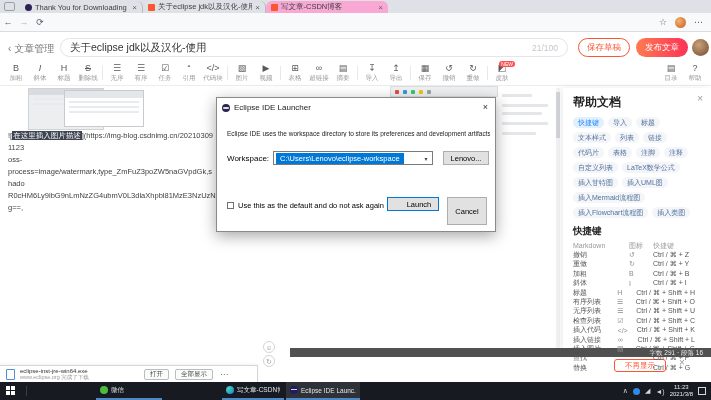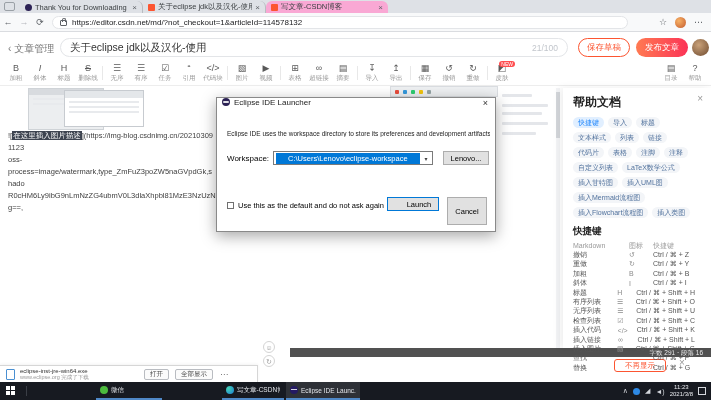--- a/index.html
+++ b/index.html
@@ -68,31 +68,31 @@
   .float-ic{position:absolute;width:12px;height:12px;border:1px solid #d4d4d4;border-radius:50%;background:#fff;
     color:#9a9a9a;font-size:7px;line-height:11px;text-align:center;box-sizing:border-box;}
   .estatus{position:absolute;left:290px;top:348px;width:421px;height:9px;background:#515151;color:#eee;font-size:6.5px;
     line-height:9px;text-align:right;padding-right:8px;box-sizing:border-box;}
   .dismiss-btn{position:absolute;left:614px;top:359px;width:52px;height:13px;border:1px solid #fc5531;border-radius:3px;
     color:#fc5531;font-size:7.5px;display:flex;align-items:center;justify-content:center;background:#fff;box-sizing:border-box;}
   .dismiss-x{position:absolute;left:679px;top:357px;font-size:10px;color:#9a9a9a;}
   
   .dlg{position:absolute;left:216px;top:97px;width:280px;height:135px;background:#fff;border:1px solid #898989;
     box-shadow:0 4px 14px rgba(0,0,0,.35);box-sizing:border-box;}
-  .dlg-titlebar{height:14px;display:flex;align-items:flex-start;padding:0 5px;gap:4px;}
+  .dlg-titlebar{height:14px;display:flex;align-items:flex-end;padding:0 5px;gap:4px;}
   .ec-ic{width:8px;height:8px;border-radius:50%;background:#2c2255;position:relative;flex:none;}
   .ec-ic:after{content:"";position:absolute;left:1px;top:3px;width:6px;height:1.5px;background:rgba(255,255,255,.85);border-radius:1px;}
   .dlg-title-text{font-size:8px;color:#1a1a1a;flex:1;}
   .dlg-x{font-size:9px;color:#333;padding:0 2px;}
   .dlg-h{position:absolute;left:10px;top:20px;font-size:8.5px;font-weight:bold;color:#000;}
   .dlg-desc{position:absolute;left:10px;top:32px;width:263px;font-size:6.5px;color:#222;white-space:nowrap;overflow:hidden;}
   .ws-label{position:absolute;left:10px;top:56px;font-size:8px;color:#000;}
   .ws-combo{position:absolute;left:56px;top:53px;width:160px;height:14px;border:1px solid #7a7a7a;background:#fff;
     display:flex;align-items:center;box-sizing:border-box;}
-  .ws-val{font-size:7.5px;background:#0078d7;color:#fff;padding:1px 12px;margin-left:2px;white-space:nowrap;overflow:hidden;max-width:136px;}
+  .ws-val{font-size:7.5px;background:#0078d7;color:#fff;padding:1px 4px;margin-left:2px;white-space:nowrap;overflow:hidden;max-width:136px;}
   .ws-arrow{margin-left:auto;width:12px;text-align:center;font-size:6px;color:#444;}
   .browse-btn{position:absolute;left:226px;top:53px;width:46px;height:14px;background:#e1e1e1;border:1px solid #adadad;
     font-size:7.5px;color:#000;display:flex;align-items:center;justify-content:center;box-sizing:border-box;}
   .dlg-check{position:absolute;left:10px;top:103px;display:flex;align-items:center;gap:4px;}
   .cbox{width:7px;height:7px;border:1px solid #707070;background:#fff;box-sizing:border-box;flex:none;}
   .dlg-check-label{font-size:7.5px;color:#000;}
   .dlg-btns{position:absolute;right:8px;bottom:6px;display:flex;gap:8px;}
   .btn-launch{width:52px;height:14px;background:#e1e1e1;border:1px solid #0078d7;font-size:7.5px;color:#000;
     display:flex;align-items:center;justify-content:center;box-sizing:border-box;padding-left:12px;}
   .btn-cancel{width:40px;height:28px;background:#e1e1e1;border:1px solid #adadad;font-size:7.5px;color:#000;
@@ -166,24 +166,20 @@
           <div class="tab-title">写文章-CSDN博客</div>
           <div class="tab-close">×</div>
         </div>
       </div>
   </div>
 
   <div class="addressbar">
     <div class="navbtn">←</div>
     <div class="navbtn fwd">→</div>
     <div class="navbtn">⟳</div>
-    <div class="urlbox">
-      <span class="lock"></span>
-      <span class="url">https://editor.csdn.net/md/?not_checkout=1&amp;articleId=114578132</span>
-    </div>
     <div class="bar-right">
       <span class="star">☆</span>
       <span class="profile"></span>
       <span class="dots">⋯</span>
     </div>
   </div>
 
   <div class="csdn-header">
     <div class="backlink"><span>‹</span> <span>文章管理</span></div>
     <div class="title-pill">

